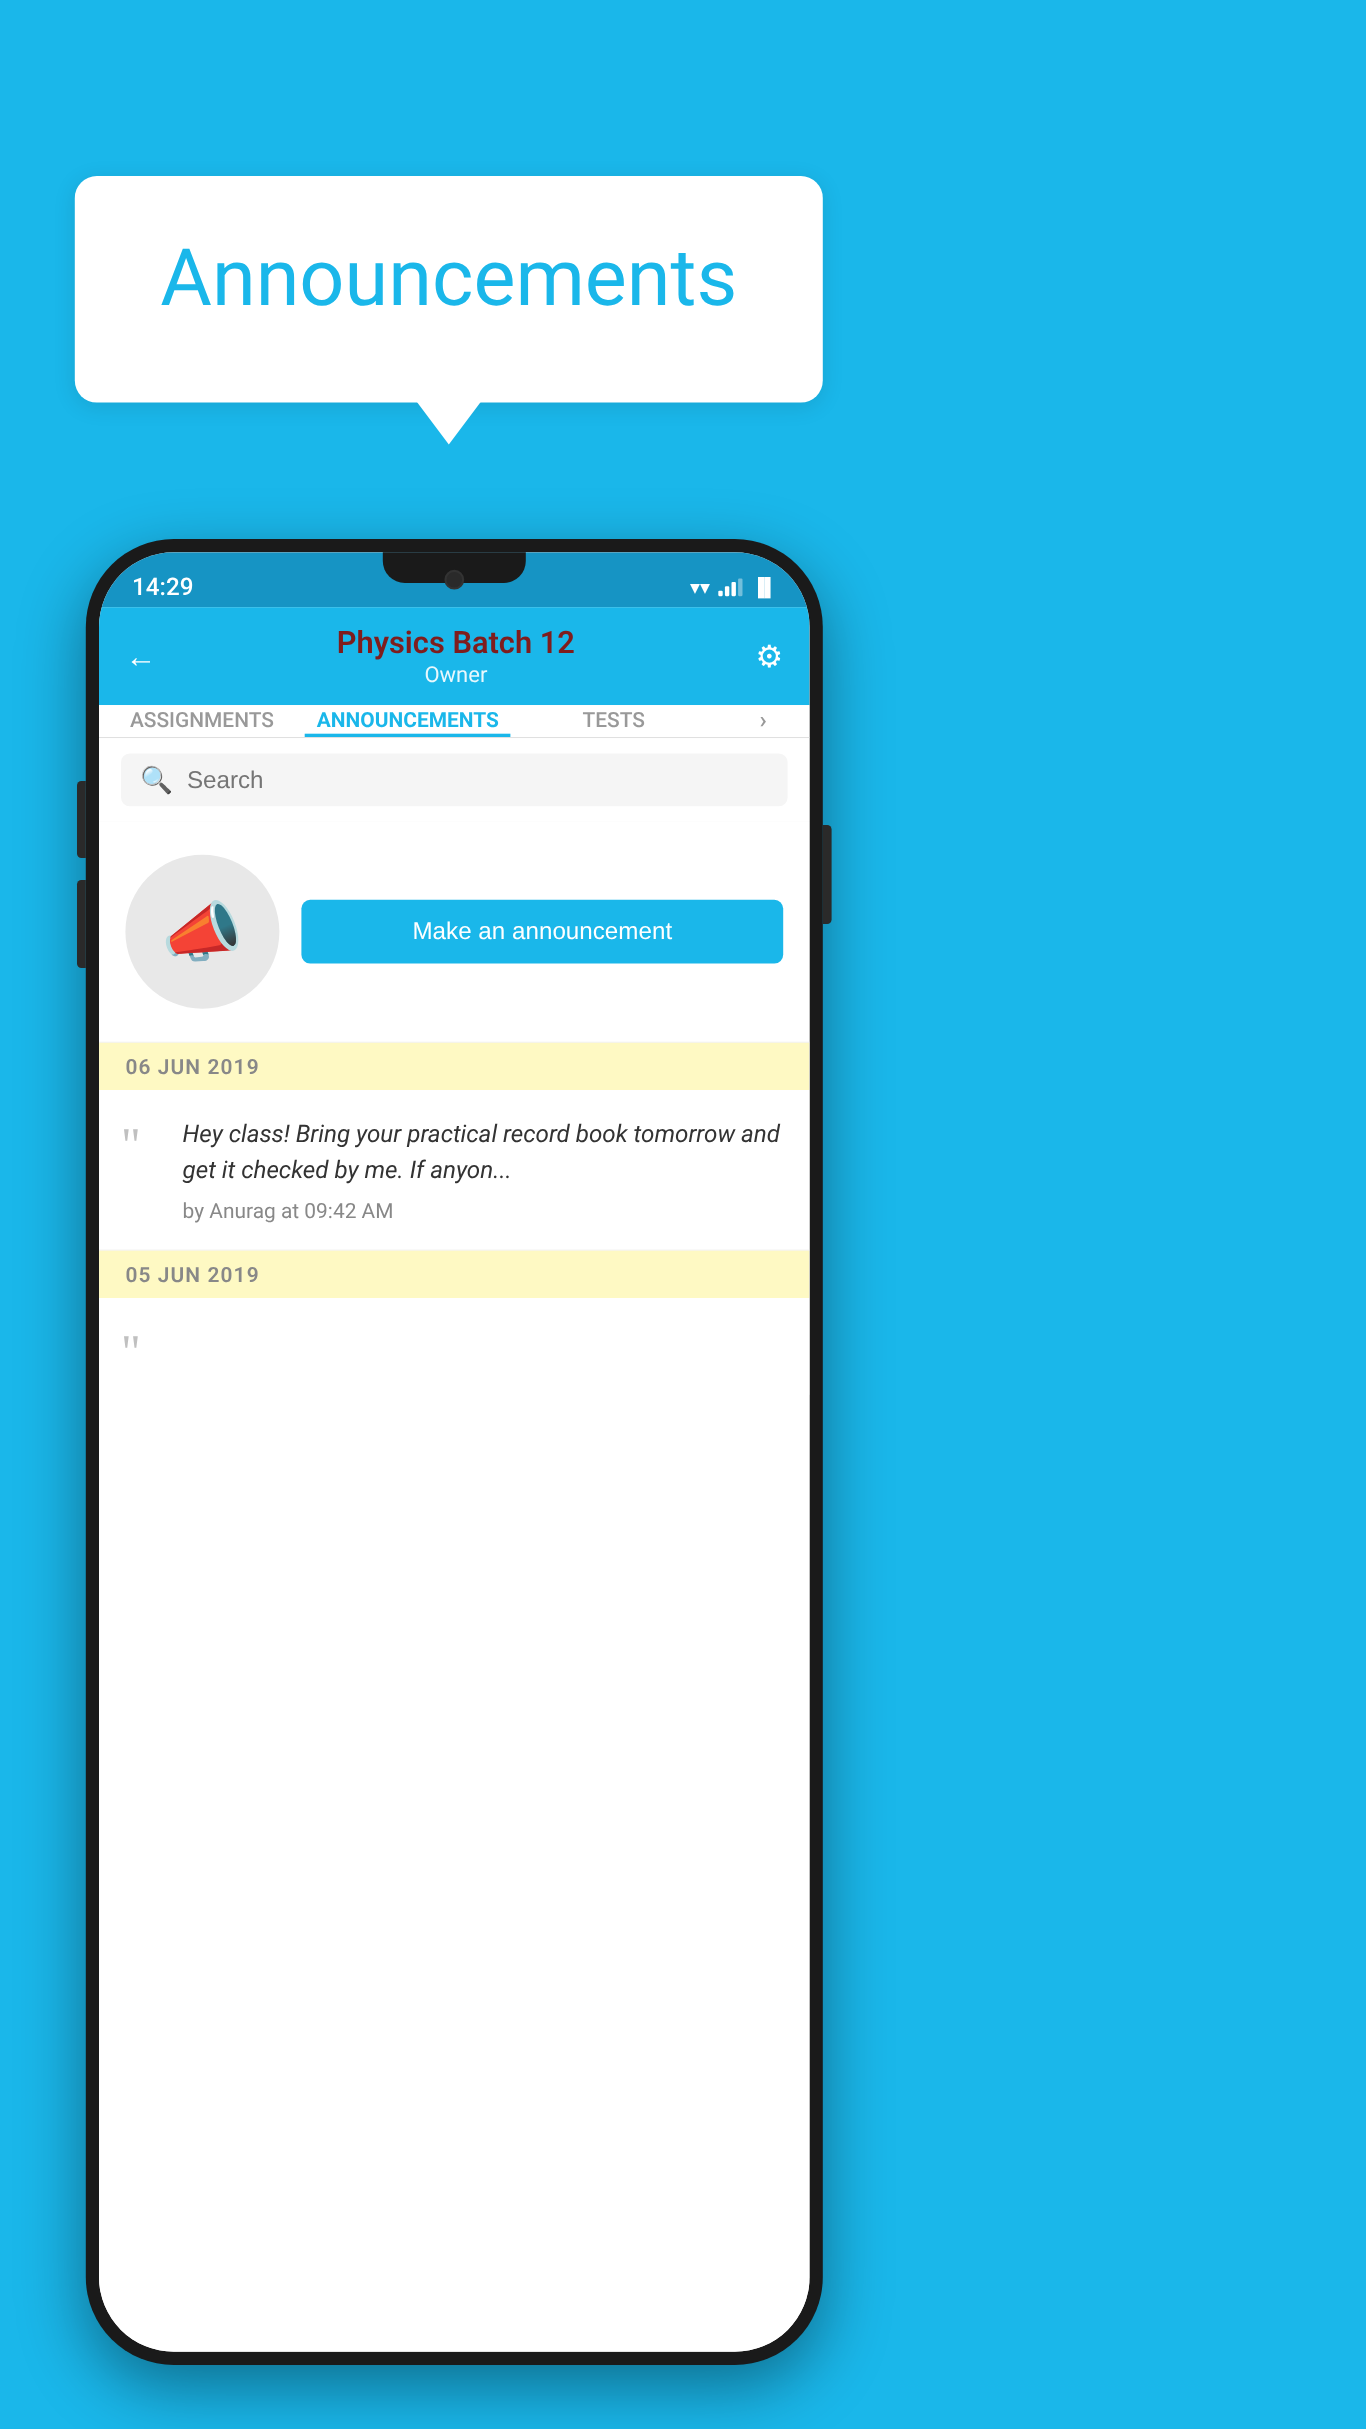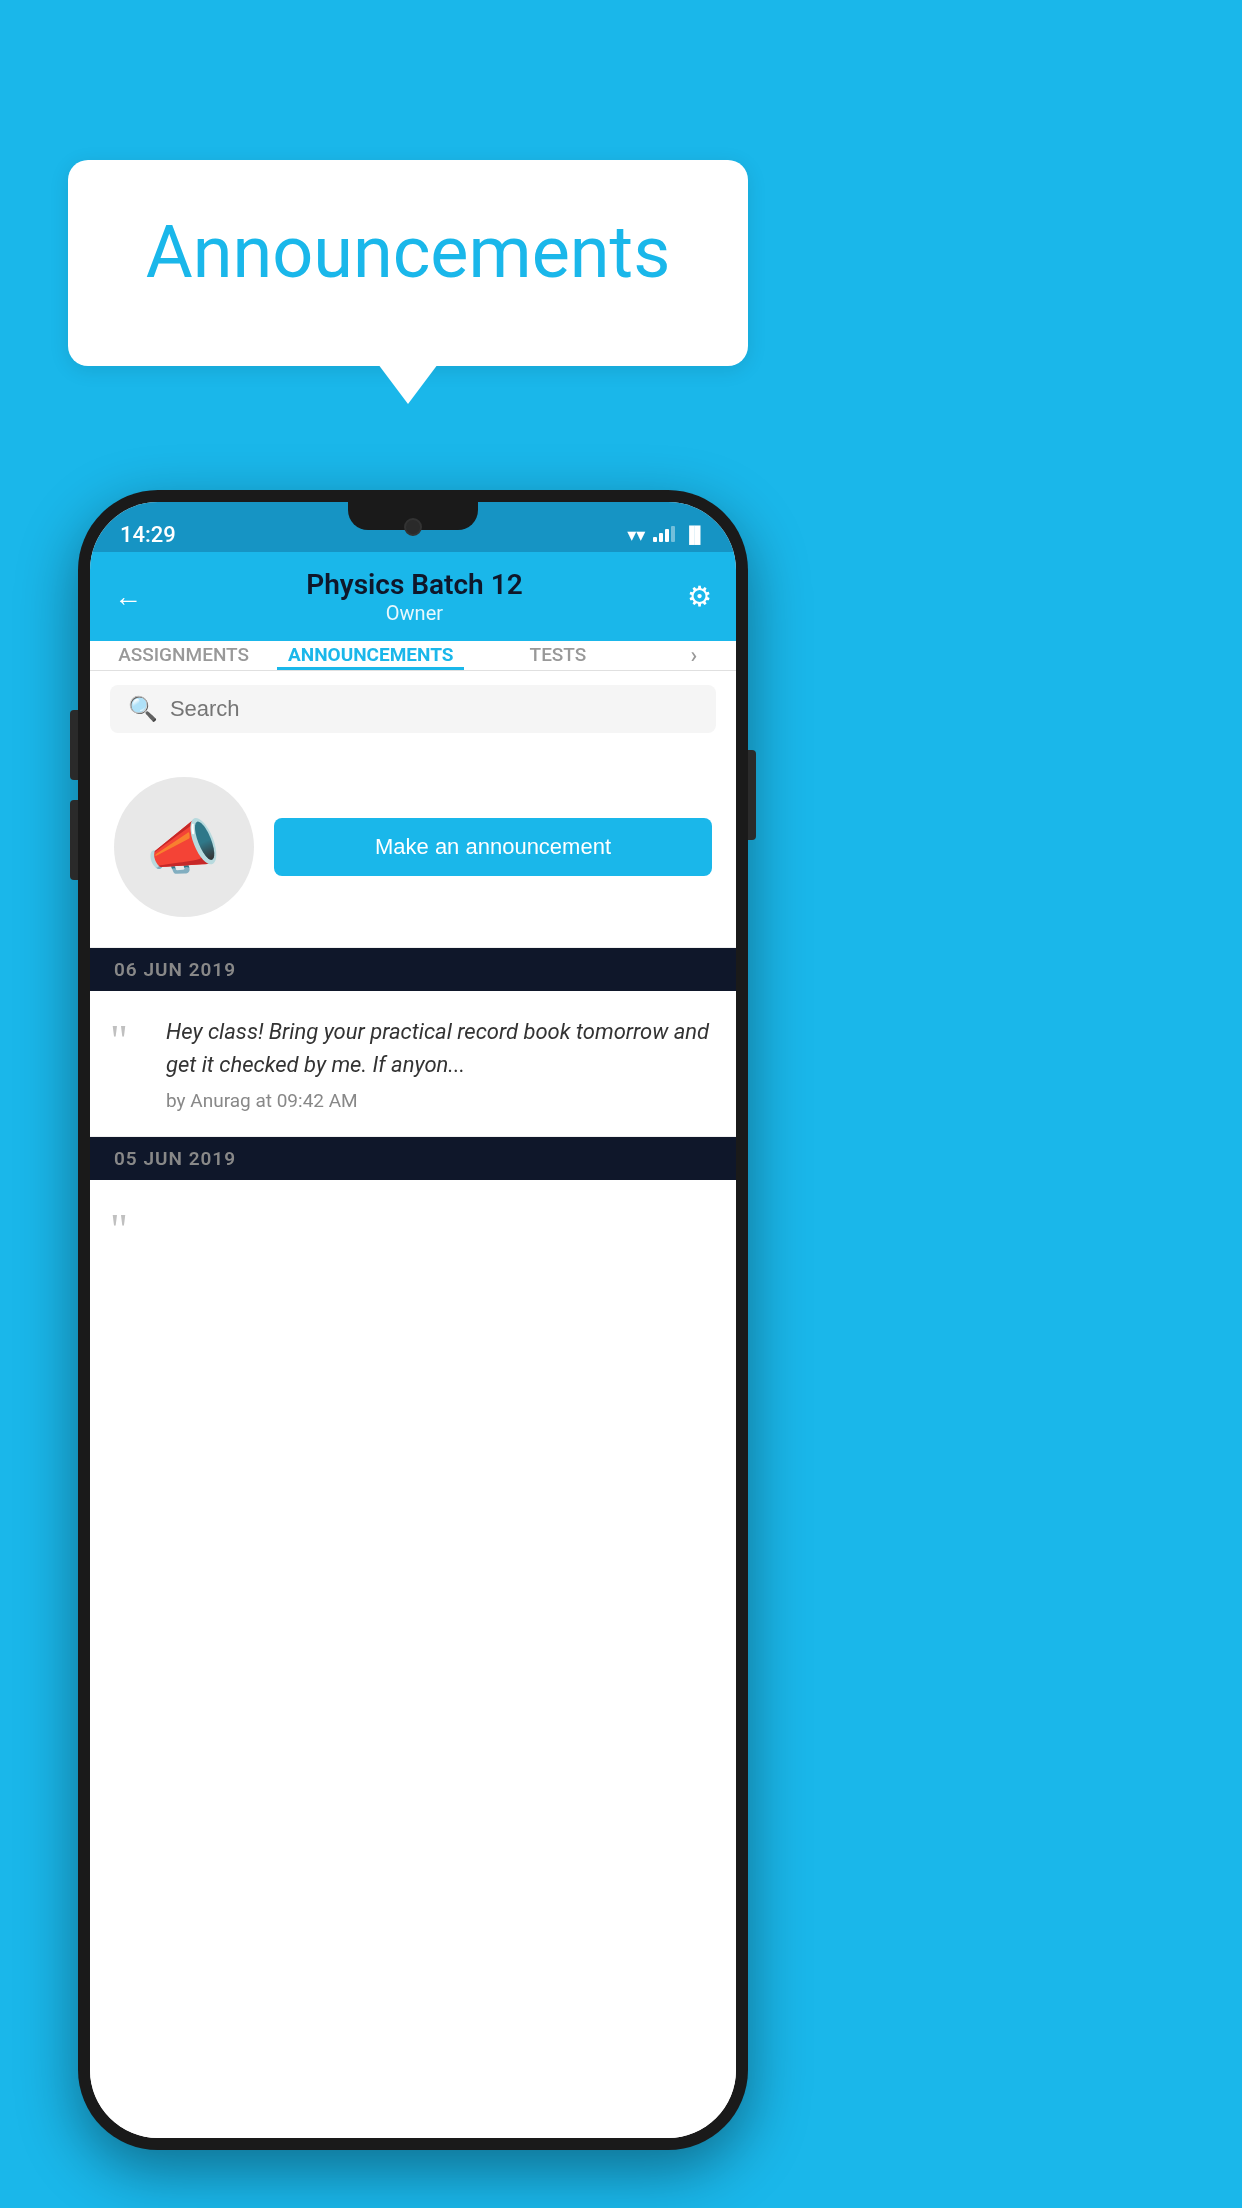--- a/index.html
+++ b/index.html
@@ -194,21 +194,21 @@
       color: white;
       font-size: 28px;
       cursor: pointer;
     }
 
     .header-center {
       text-align: center;
     }
 
     .header-title {
-      color: #0f172a;
+      color: #7f1d1d;
       font-size: 28px;
       font-weight: 600;
     }
 
     .header-subtitle {
       color: rgba(255,255,255,0.9);
       font-size: 20px;
     }
 
     .settings-icon {
@@ -333,21 +333,21 @@
       border-radius: 8px;
       padding: 16px 24px;
       font-size: 22px;
       font-weight: 500;
       cursor: pointer;
       width: 100%;
     }
 
     
     .date-separator {
-      background: #0f172a;
+      background: #fef9c3;
       padding: 10px 24px;
       font-size: 19px;
       font-weight: 600;
       color: #888;
       letter-spacing: 1px;
     }
 
     
     .announcement-item {
       display: flex;

